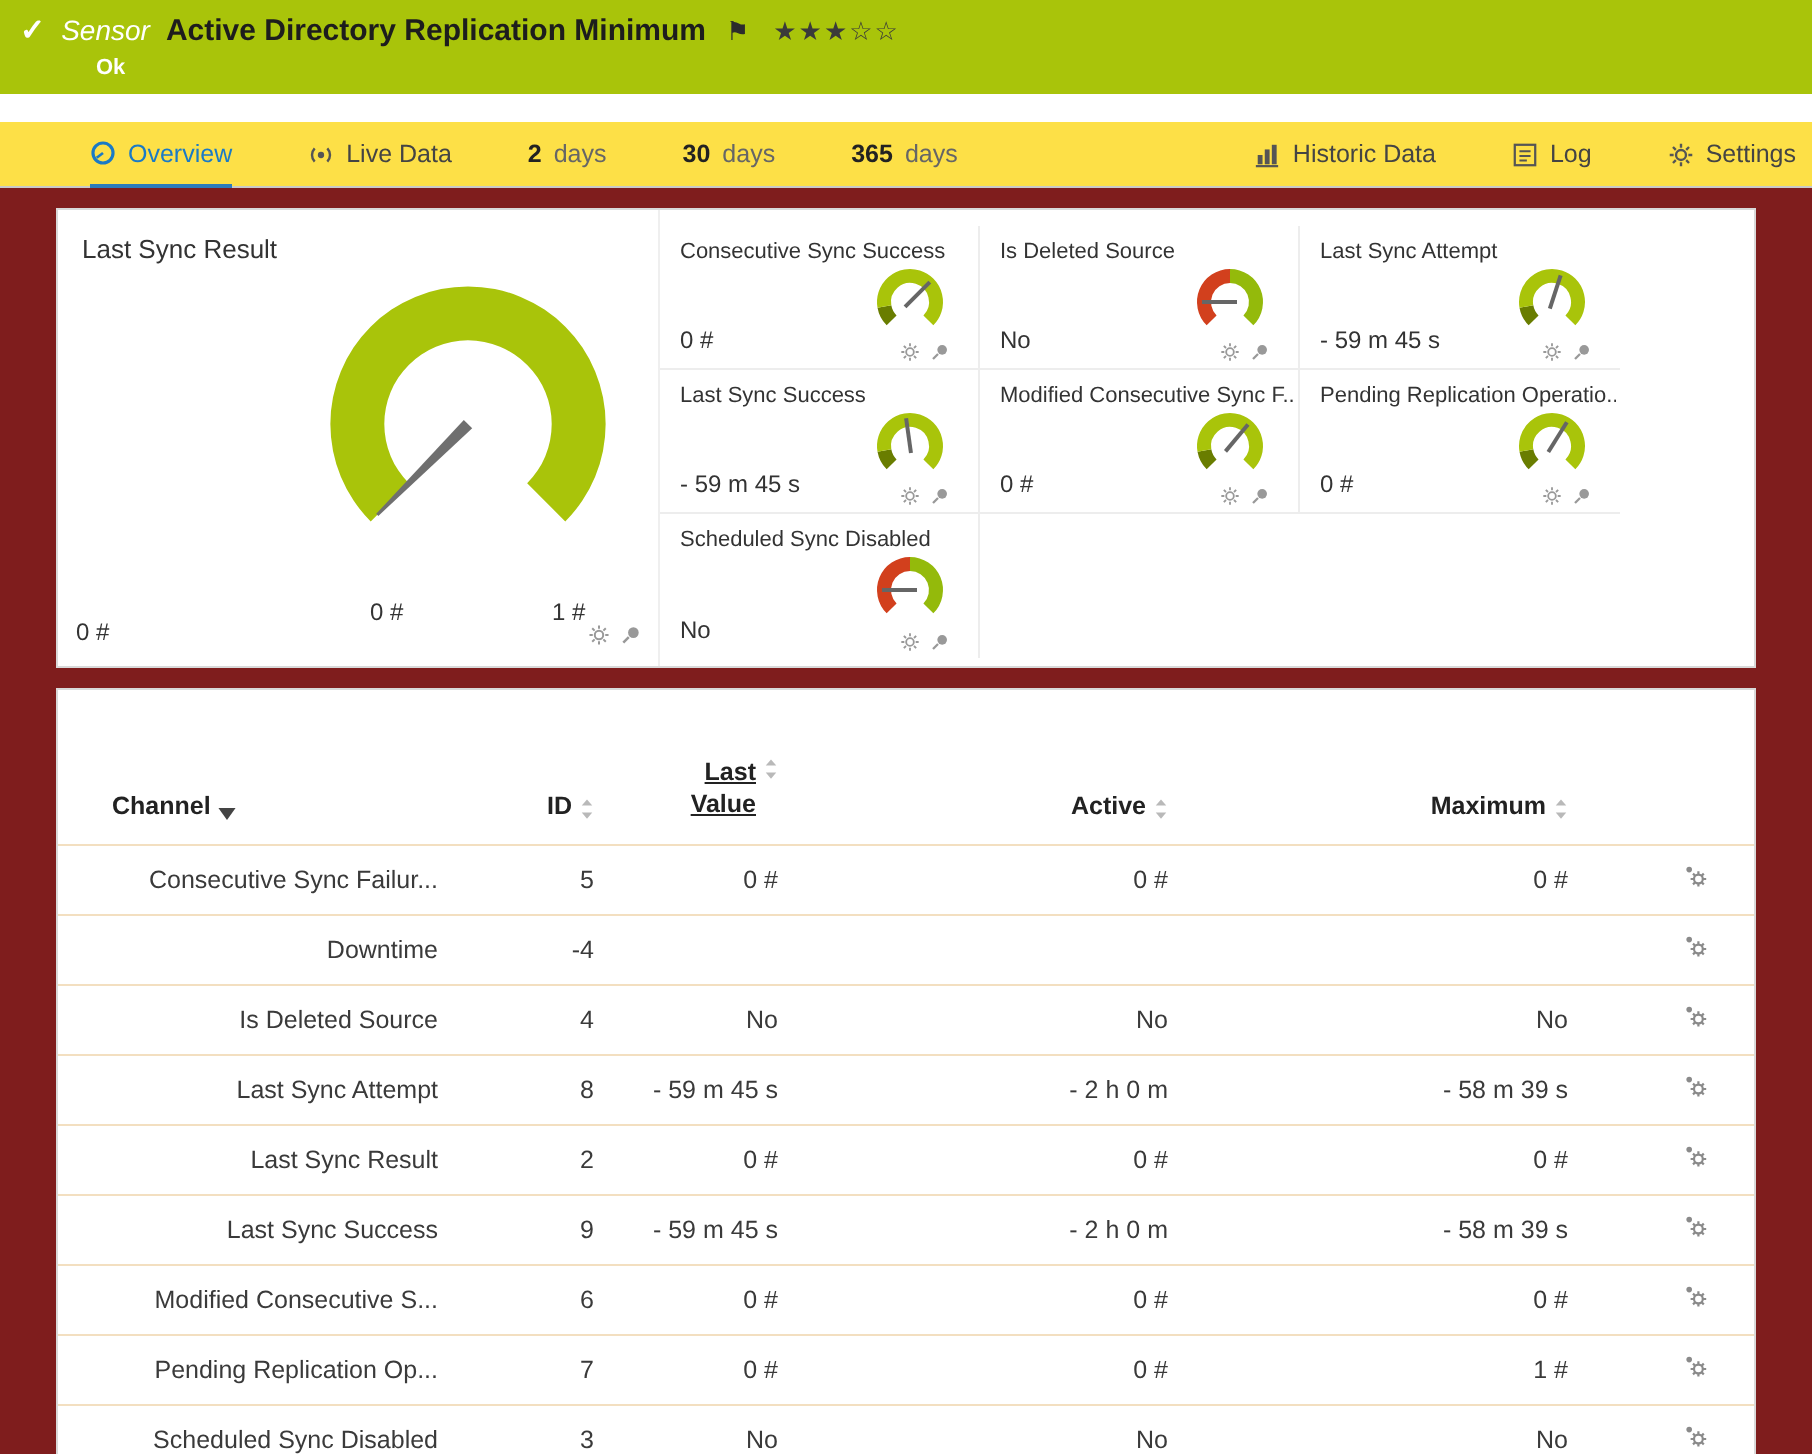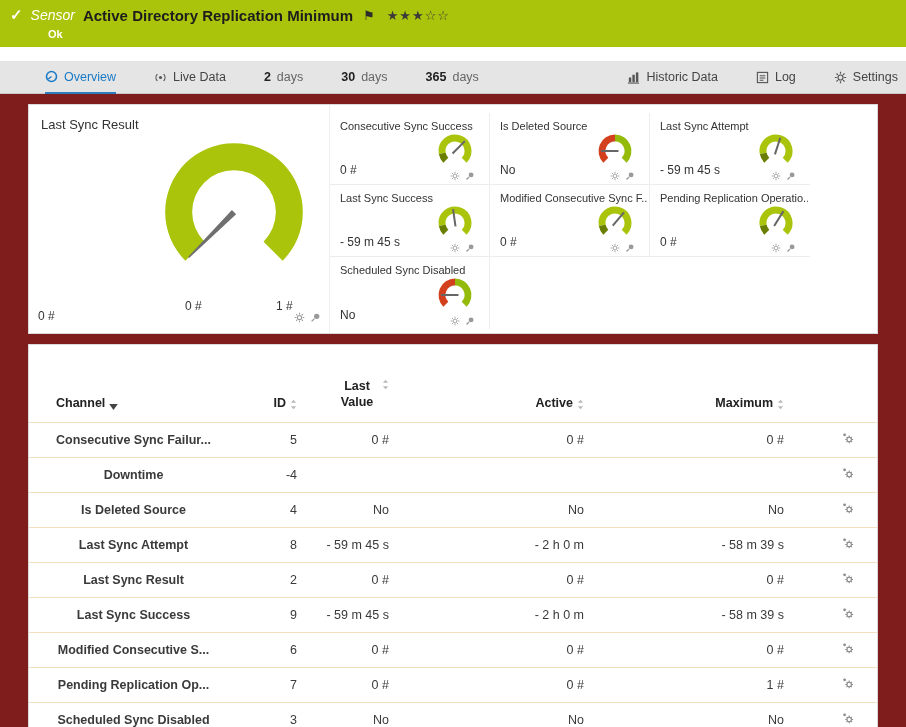--- a/index.html
+++ b/index.html
@@ -12,21 +12,21 @@
   .topbar { background:#a9c40a; height:47px; padding:6px 10px 0; }
   .topbar-row1 { display:flex; align-items:center; gap:8px; }
   .check-icon { color:#fff; font-weight:bold; font-size:15px; }
   .sensor-kind { color:#fff; font-style:italic; font-size:14px; }
   .sensor-title { color:#1d1d1d; font-weight:bold; font-size:15px; }
   .flag-icon { color:#2c2c2c; font-size:13px; margin-left:2px; }
   .stars { font-size:13px; color:#3a3a3a; letter-spacing:1px; cursor:pointer; margin-left:4px; }
   .status-ok { color:#fff; font-weight:bold; font-size:11px; padding-left:38px; margin-top:4px; }
   
   .tabbar { display:flex; align-items:stretch; margin-top:14px; height:33px;
-            border-bottom:1px solid #c9c9c9; padding:0 8px 0 45px; background:#e5e5e5; }
+            border-bottom:1px solid #c9c9c9; padding:0 8px 0 45px; background:#fde047; }
   .tab { display:flex; align-items:center; gap:6px; font-size:12.5px; color:#444;
          margin-right:38px; cursor:pointer; white-space:nowrap; }
   .tab.active { color:#1a7ac6; border-bottom:2px solid #2d7dbd; margin-bottom:-1px; }
   .tab .num { font-weight:bold; color:#222; }
   .tab .muted { color:#666; }
   .tab-push { margin-left:auto; }
   .tab:last-child { margin-right:0; }
   
   .content { background:#7f1d1d; height:633px; padding:10px 28px 0; overflow:hidden; }
   .card { background:#fff; border:1px solid #d9d9d9; overflow:hidden; }
@@ -52,26 +52,26 @@
   .scell-value { position:absolute; left:10px; bottom:7px; font-size:12px; color:#333; }
   .scell-icons { position:absolute; right:14px; bottom:3px; }
   
   .table-card { min-height:382px; }
   table.channels { width:100%; border-collapse:collapse; }
   .channels th { font-size:12.5px; color:#222; font-weight:bold; text-align:right;
                  padding:34px 0 12px; vertical-align:bottom; }
   .channels th.col-channel { text-align:left; padding-left:27px; }
   .channels td { font-size:12.5px; color:#3a3a3a; text-align:right; padding:9px 0;
                  border-top:1px solid #f3dfc0; }
-  .channels td.col-channel { text-align:center; padding-left:19px;font-weight:bold; }
+  .channels td.col-channel { text-align:right; padding-left:19px; }
   .channels tbody tr:last-child td { border-bottom:1px solid #f3dfc0; }
   .channels td.col-gear, .channels th.col-gear { text-align:right; padding-right:22px; }
   .th-inner { display:inline-flex; gap:4px; align-items:flex-end; }
   .th-inner.top { align-items:flex-start; }
-  .th-narrow { display:inline-block; width:42px; text-align:center; line-height:1.25; }
+  .th-narrow { display:inline-block; width:42px; text-align:right; line-height:1.25;text-decoration:underline; }
   .icon-btn { display:inline-flex; cursor:pointer; }
   tr.channel-row { cursor:pointer; }
 </style>
 </head>
 <body>
 
 <div class="topbar">
   <div class="topbar-row1">
     <span class="check-icon">✓</span>
     <span class="sensor-kind">Sensor</span>

